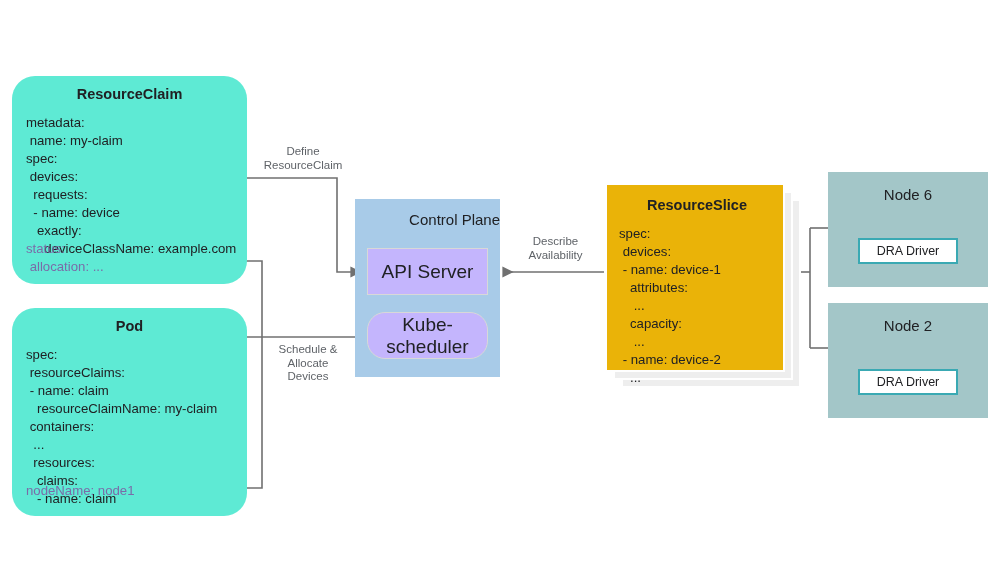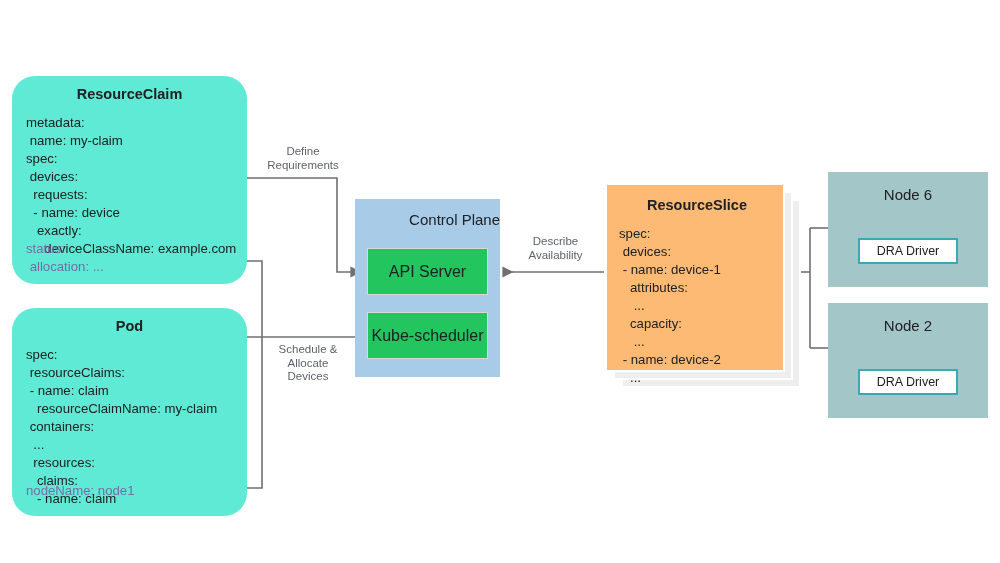--- a/index.html
+++ b/index.html
@@ -68,42 +68,42 @@
     left: 355px; top: 199px; width: 145px; height: 178px;
     background: #a8cbe8;
   }
   #controlplane-title {
     position: absolute; left: 0; right: 0; top: 12px;
     text-align: right; font-size: 15px; color: #202124;
   }
   .cp-inner {
     position: absolute;
     left: 12px; width: 121px;
-    background: #22c55e;
+    background: #c4b5fd;
     border: 1px solid #d8d8d8;
     display: flex; align-items: center; justify-content: center;
-    font-size: 16px; color: #202124;
+    font-size: 19px; color: #202124;
     box-sizing: border-box;
     text-align: center;
   }
   #api-server-box { top: 49px; height: 47px; }
-  #kube-scheduler-box { top: 113px; height: 47px; }
+  #kube-scheduler-box { top: 113px; height: 47px; border-radius: 18px; }
   
   #resourceslice-stack {
     left: 605px; top: 183px; width: 196px; height: 205px;
   }
   .slice-shadow {
     position: absolute;
     background: #eeeeee;
     border: 2px solid #ffffff;
     box-sizing: border-box;
   }
   #slice-layer3 { left: 16px; top: 16px; width: 180px; height: 189px; }
   #slice-layer2 { left: 8px;  top: 8px;  width: 180px; height: 189px; }
-  #slice-layer1 { left: 0;    top: 0;    width: 180px; height: 189px; background:#fdba74; }
+  #slice-layer1 { left: 0;    top: 0;    width: 180px; height: 189px; background:#eab308; }
   #resourceslice-title {
     position: absolute; left: 0; width: 180px; top: 12px;
   }
   #resourceslice-spec {
     position: absolute; left: 12px; top: 40px;
   }
   
   .node-box {
     background: #a3c6c8;
     left: 828px; width: 160px;
@@ -228,20 +228,20 @@
     <div class="node-title">Node 6</div>
     <div class="dra-driver">DRA Driver</div>
   </div>
 
   <div class="box node-box" id="node2-box">
     <div class="node-title">Node 2</div>
     <div class="dra-driver">DRA Driver</div>
   </div>
 
   <div class="conn-label" id="label-define">Define
-Requirements</div>
+ResourceClaim</div>
   <div class="conn-label" id="label-describe">Describe
 Availability</div>
   <div class="conn-label" id="label-schedule">Schedule &amp;
 Allocate
 Devices</div>
 
 </div>
 
 </body></html>

